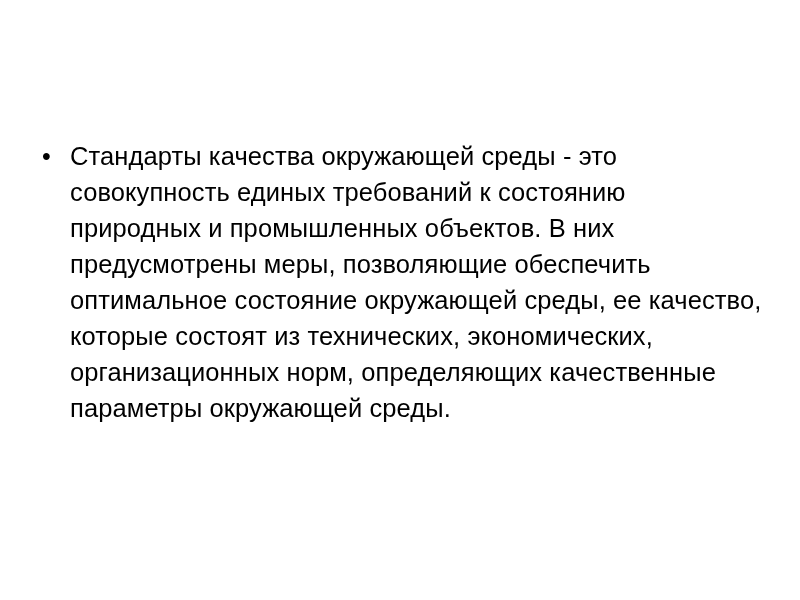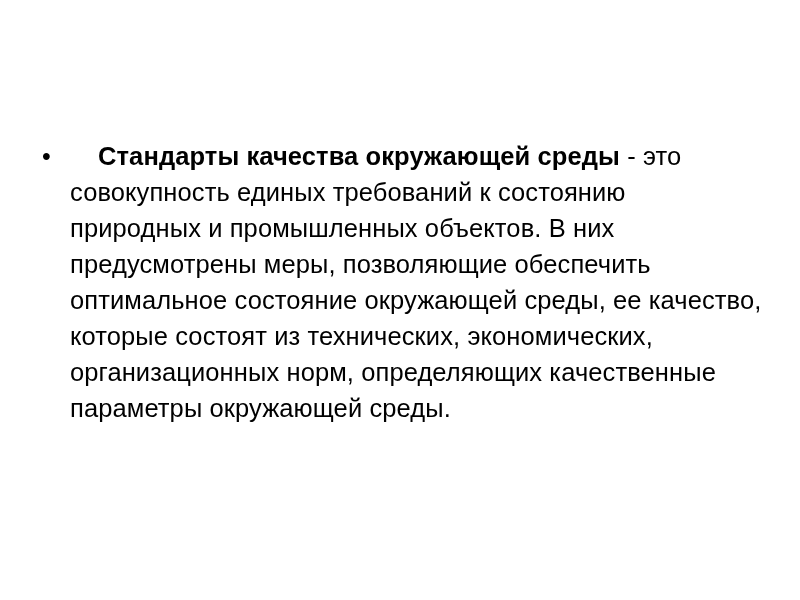--- a/index.html
+++ b/index.html
@@ -42,22 +42,21 @@
   }
   .bullet-text {
     flex: 1 1 auto;
     font-size: 25.5px;
     line-height: 36px;
     letter-spacing: 0.1px;
     color: #000000;
     text-align: left;
   }
   .bullet-text .lead {
-    font-weight: bold;
-    margin-left: 28px;
+    font-weight: normal;
   }
 </style>
 </head>
 <body>
 
 <div class="slide">
   <div class="body-block">
     <div class="bullet-item">
       <span class="bullet-marker">•</span>
       <span class="bullet-text"><span class="lead">Стандарты качества окружающей среды</span><span class="rest"> - это совокупность единых требований к состоянию природных и промышленных объектов. В них предусмотрены меры, позволяющие обеспечить оптимальное состояние окружающей среды, ее качество, которые состоят из технических, экономических, организационных норм, определяющих качественные параметры окружающей среды.</span></span>

